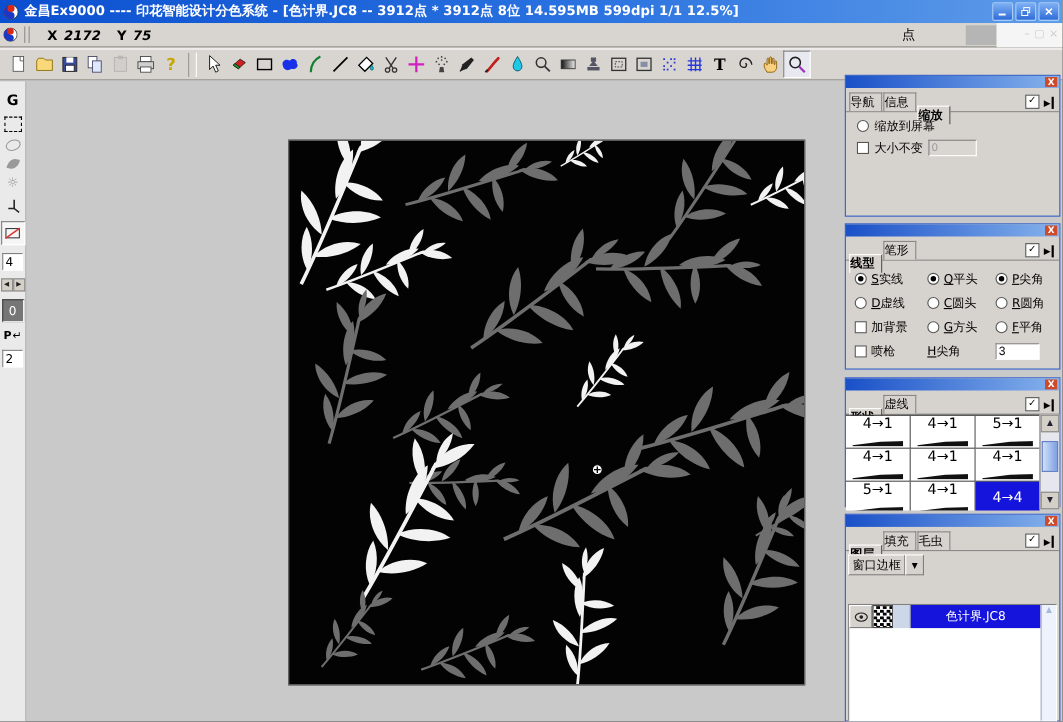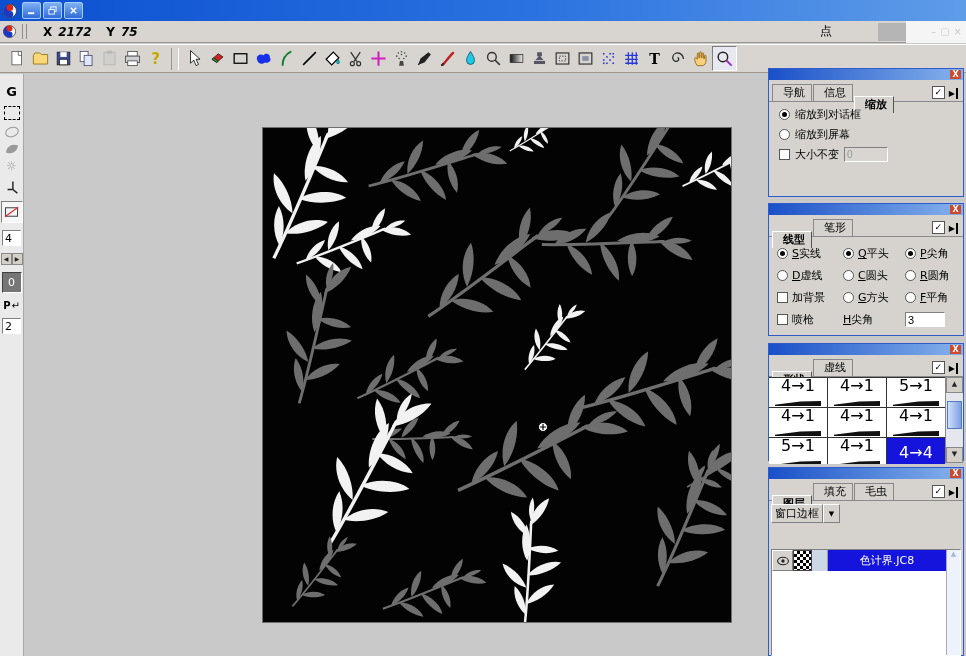--- a/index.html
+++ b/index.html
@@ -55,21 +55,21 @@
   .ret{font-size:10px;font-weight:normal;}
   
   .canvas{position:absolute;left:262px;top:127px;width:468px;height:494px;background:#030303;
     border:1px solid #6e6e6e;overflow:hidden;}
   
   .panel{position:absolute;left:768px;width:196px;background:#d6d3ce;border:1px solid #2f5cc8;box-sizing:border-box;}
   .ptitle{height:11px;background:linear-gradient(90deg,#1a50c8,#85b2ec);position:relative;}
   .pclose{position:absolute;right:2px;top:1px;width:11px;height:9px;background:#cf4a28;color:#fff;
     font-size:8px;line-height:9px;text-align:center;font-weight:bold;}
   .ptabs{display:flex;align-items:flex-end;height:19px;border-bottom:1px solid #8a8a8a;padding:2px 3px 0 3px;}
-  .ptab{padding:0 6px 1px 10px;font-size:11px;border:1px solid #888;border-bottom:none;background:#d6d3ce;margin-right:1px;color:#000;}
+  .ptab{padding:0 6px 1px 0;font-size:11px;border:1px solid #888;border-bottom:none;background:#d6d3ce;margin-right:1px;color:#000;}
   .ptab.active{border-color:#fff #555 #d6d3ce #fff;font-weight:bold;position:relative;top:12px;}
   .pcheck{margin-left:auto;width:11px;height:11px;background:#fff;border:1px solid #555;font-size:9px;
     line-height:11px;text-align:center;margin-bottom:2px;}
   .parrow{font-size:8px;margin:0 2px 2px 4px;border-right:2px solid #000;padding-right:1px;line-height:11px;}
   .pbody{position:relative;}
   .prow{display:flex;align-items:center;gap:5px;padding:5px 0 0 10px;}
   .radio{width:11px;height:11px;border-radius:50%;border:1px solid #555;background:#fff;flex:none;box-sizing:border-box;}
   .radio.on{position:relative;}
   .radio.on::after{content:"";position:absolute;left:2px;top:2px;width:5px;height:5px;border-radius:50%;background:#000;}
   .cbox{width:11px;height:11px;border:1px solid #555;background:#fff;font-size:9px;line-height:11px;text-align:center;flex:none;box-sizing:border-box;}
@@ -79,21 +79,21 @@
   .pinput{width:40px;height:15px;border:1px solid;border-color:#808080 #fff #fff #808080;background:#fff;
     color:#000;font-size:11px;padding:0 2px;box-sizing:border-box;}
   
   .lgrid{display:grid;grid-template-columns:66px 62px 58px;row-gap:7px;padding:9px 0 0 8px;}
   .lcell{display:flex;align-items:center;gap:4px;}
   
   .sgridwrap{display:flex;}
   .sgrid{display:grid;grid-template-columns:repeat(3,59px);border-top:1px solid #333;width:177px;overflow:hidden;height:86px;}
   .scell{height:30px;background:#fff;border-right:1px solid #333;border-bottom:1px solid #333;
     display:flex;flex-direction:column;align-items:center;justify-content:space-between;box-sizing:border-box;padding-top:1px;}
-  .sctext{font-size:16px;line-height:13px;}
+  .sctext{font-size:13px;line-height:13px;}
   .stroke{width:80%;height:5px;background:#111;clip-path:polygon(0 75%,55% 10%,100% 0,100% 100%,0 100%);margin-bottom:1px;}
   .scell.sel{background:#1414dd;color:#fff;justify-content:center;padding:0;}
   .sbar{width:17px;height:86px;display:flex;flex-direction:column;background:#e6e6ee;border-left:1px solid #888;}
   .sbtn{height:14px;background:#d4d0c8;border:1px solid #888;font-size:7px;text-align:center;line-height:13px;color:#223;}
   .sthumb{height:26px;margin:8px 1px 0 1px;background:linear-gradient(90deg,#cfe0fa,#7e9fe2);border:1px solid #5578c0;}
   
   .lyrctl{display:flex;align-items:flex-start;padding:3px 2px 2px 2px;gap:3px;}
   .dropdown{display:flex;}
   .droptxt{border:1px solid;border-color:#fff #808080 #808080 #fff;background:#d6d3ce;font-size:11px;padding:1px 3px;white-space:nowrap;}
   .droparr{width:15px;border:1px solid;border-color:#fff #808080 #808080 #fff;background:#d6d3ce;font-size:7px;
@@ -279,20 +279,21 @@
           <path transform="translate(34 -30) rotate(-30)" d="M0 0 C 6 -5, 14 -6, 20 -4 C 14 0, 6 1, 0 0 Z"></path>
         </g>
       </g>
     </defs>
   </svg>
 
   <div class="titlebar">
     <svg width="14" height="14" viewBox="0 0 14 14">
         <use href="#i-logo"></use>
       </svg>
+    <span class="titletext">金昌Ex9000 ---- 印花智能设计分色系统 - [色计界.JC8 -- 3912点 * 3912点 8位  14.595MB 599dpi 1/1  12.5%]</span>
     <span class="winbtns">
       <span class="wbtn">
           <svg viewBox="0 0 10 10">
             <rect x="1" y="7" width="7" height="2" fill="#fff"></rect>
           </svg>
         </span>
       <span class="wbtn">
           <svg viewBox="0 0 10 10">
             <rect x="3" y="1" width="6" height="5" fill="none" stroke="#fff"></rect>
             <rect x="1" y="4" width="6" height="5" fill="#3f7adc" stroke="#fff"></rect>
@@ -551,24 +552,20 @@
           <span class="ptab">导航</span>
           <span class="ptab">信息</span>
           <span class="ptab active">缩放</span>
         </span>
       <span class="pcheck">✓</span>
       <span class="parrow">▶</span>
     </div>
     <div class="pbody">
       <div id="zoom-options">
           <div class="prow">
-            <span class="radio on"></span>
-            <span class="plabel">缩放到对话框</span>
-          </div>
-          <div class="prow">
             <span class="radio"></span>
             <span class="plabel">缩放到屏幕</span>
           </div>
         </div>
       <div class="prow">
         <span class="cbox"></span>
         <span class="plabel">大小不变</span>
         <input class="pinput0" value="0" style="">
       </div>
     </div>

